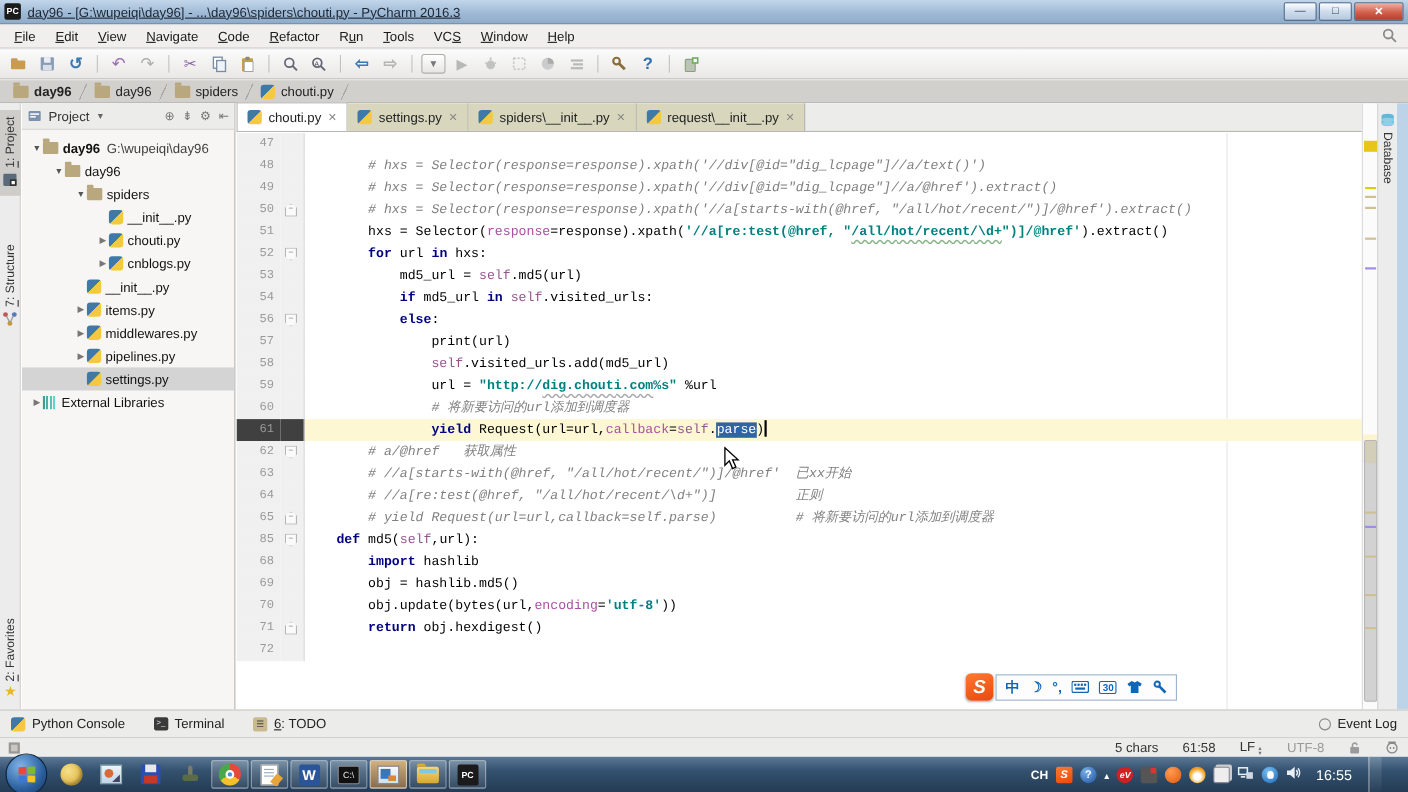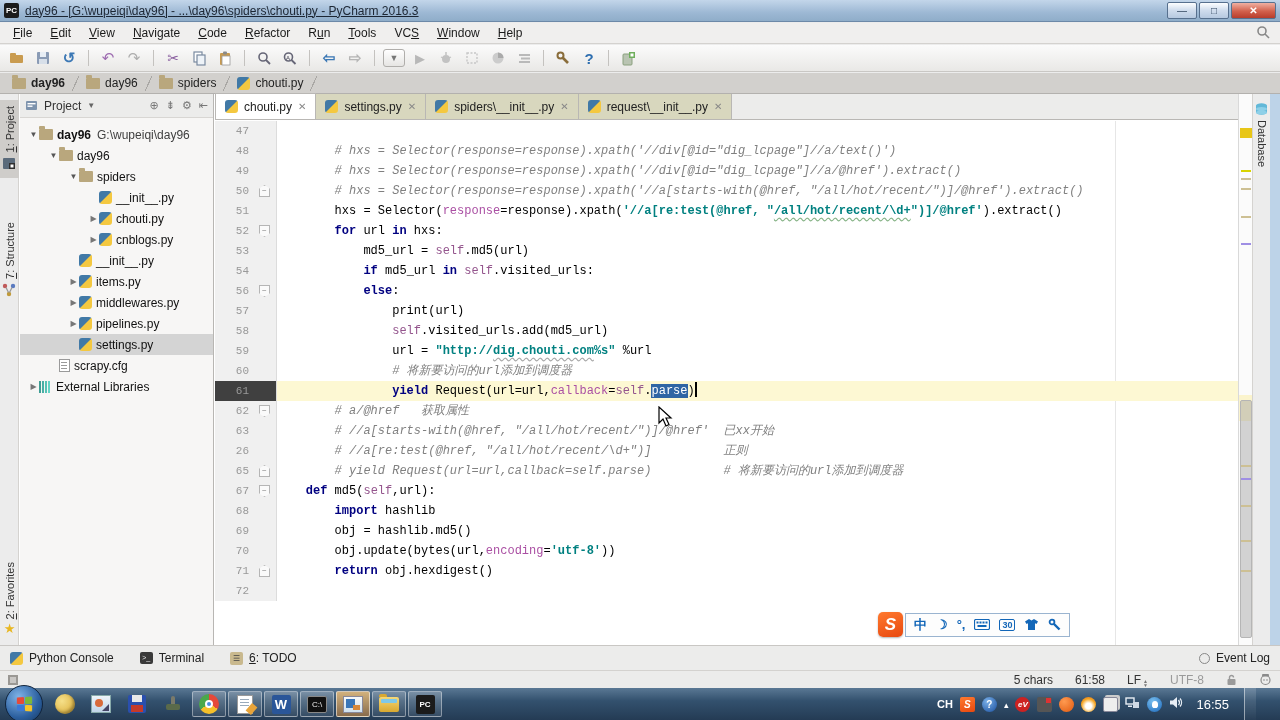--- a/index.html
+++ b/index.html
@@ -426,25 +426,20 @@
           <div class="tree-row" style="padding-left: 48px;">
             <span class="tw-exp">▶</span>
             <span class="ic ic-py"></span>
             <span class="tree-label">pipelines.py</span>
           </div>
           <div class="tree-row selected" style="padding-left: 48px;">
             <span class="tw-exp"></span>
             <span class="ic ic-py"></span>
             <span class="tree-label">settings.py</span>
           </div>
-          <div class="tree-row" style="padding-left: 28px;">
-            <span class="tw-exp"></span>
-            <span class="ic ic-file"></span>
-            <span class="tree-label">scrapy.cfg</span>
-          </div>
           <div class="tree-row" style="padding-left: 8px;">
             <span class="tw-exp">▶</span>
             <span class="ic ic-lib"></span>
             <span class="tree-label">External Libraries</span>
           </div>
         </div>
     </div>
 
     <div class="editor">
       <div class="tabs" id="tabs">
@@ -553,33 +548,33 @@
               <div class="fold-mark down">−</div>
             </div>
             <div class="src"><span class="t-plain">        </span><span class="t-com"># a/@href   获取属性</span></div>
           </div>
           <div class="row">
             <div class="gut">63</div>
             <div class="fold"></div>
             <div class="src"><span class="t-plain">        </span><span class="t-com"># //a[starts-with(@href, "/all/hot/recent/")]/@href'  已xx开始</span></div>
           </div>
           <div class="row">
-            <div class="gut">26</div>
+            <div class="gut">64</div>
             <div class="fold"></div>
             <div class="src"><span class="t-plain">        </span><span class="t-com"># //a[re:test(@href, "/all/hot/recent/\d+")]          正则</span></div>
           </div>
           <div class="row">
             <div class="gut">65</div>
             <div class="fold">
               <div class="fold-mark up">−</div>
             </div>
             <div class="src"><span class="t-plain">        </span><span class="t-com"># yield Request(url=url,callback=self.parse)          # 将新要访问的url添加到调度器</span></div>
           </div>
           <div class="row">
-            <div class="gut">67</div>
+            <div class="gut">85</div>
             <div class="fold">
               <div class="fold-mark down">−</div>
             </div>
             <div class="src"><span class="t-plain">    </span><span class="t-kw">def</span><span class="t-plain"> md5(</span><span class="t-self">self</span><span class="t-plain">,url):</span></div>
           </div>
           <div class="row">
             <div class="gut">68</div>
             <div class="fold"></div>
             <div class="src"><span class="t-plain">        </span><span class="t-kw">import</span><span class="t-plain"> hashlib</span></div>
           </div>

